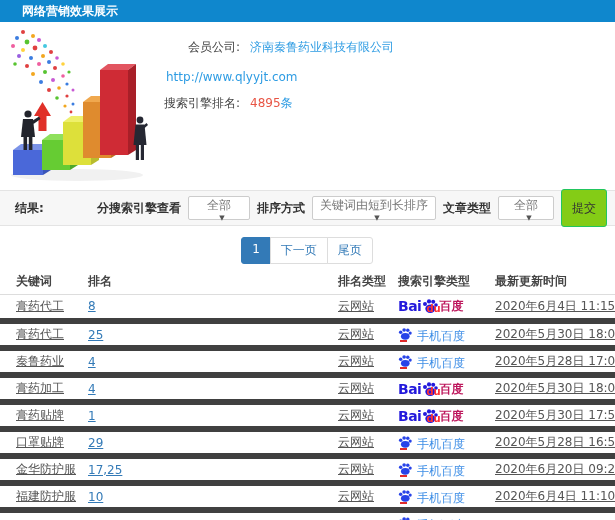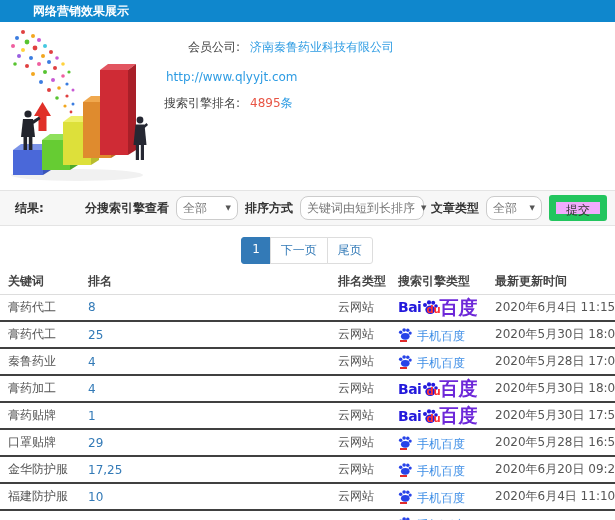--- a/index.html
+++ b/index.html
@@ -4,72 +4,72 @@
 <style>
   * { box-sizing: border-box; }
   html,body { margin:0; padding:0; }
   body {
     width:615px; height:520px; overflow:hidden; background:#fff;
     font-family:"DejaVu Sans","Liberation Sans",sans-serif;
     font-size:12px; color:#555;
   }
   
   .header-bar { height:22px; background:#0f87cd; color:#fff; line-height:22px;
-    padding-left:33px; font-weight:700; font-size:12px; }
+    padding-left:22px; font-weight:700; font-size:12px; }
   
   .info { position:relative; height:164px; background:#fff; }
   .illus { position:absolute; left:5px; top:6px; }
   .fields { position:absolute; left:156px; top:6px; }
   .field { display:flex; align-items:flex-end; height:28px; }
   .f-label { width:84px; text-align:right; color:#444; }
   .f-value { margin-left:10px; }
   .lnk { color:#2e9ce3; cursor:pointer; text-decoration:none; }
   .plain { color:#555; }
   .cnt-num { color:#e85545; }
   .cnt-unit { color:#2e9ce3; }
   
   .results { margin-top:4px; height:36px; background:#f7f7f7;
     border-top:1px solid #e4e4e4; border-bottom:1px solid #e4e4e4;
     display:flex; align-items:center; }
   .res-label { margin-left:15px; font-weight:700; color:#333; }
   .controls { margin-left:auto; display:flex; align-items:center; gap:7px; padding-right:8px; }
   .ctl-label { font-weight:700; color:#333; white-space:nowrap;text-align:right; }
   .sel { display:flex; align-items:center; justify-content:space-between;
-    border:1px solid #ccc; border-radius:8px; background:#fff; height:24px;
-    padding:0 6px; color:#777; cursor:pointer; white-space:nowrap; }
+    border:1px solid #ccc; border-radius:2px; background:#fff; height:24px;
+    padding:0 6px; color:#777; cursor:pointer; white-space:nowrap;flex-direction:column; }
   .sel .car { font-size:7px; color:#555; margin-left:6px; }
   .sel-engine { width:62px; } .sel-sort { width:124px; } .sel-article { width:56px; }
-  .btn-submit { border:7px solid #22c55e; border-radius:3px; background:#f0abfc; height:26px;
+  .btn-submit { border:1px solid #22c55e; border-radius:3px; background:#84cc16; height:38px;
     padding:0 10px; color:#333; font-size:12px; cursor:pointer;
     font-family:"DejaVu Sans","Liberation Sans",sans-serif; }
   
   .pager { display:flex; justify-content:center; margin-top:11px; }
   .pg { border:1px solid #ddd; background:#fff; color:#337ab7; padding:4px 10px;
     margin-left:-1px; cursor:pointer; }
   .pg.first { border-radius:3px 0 0 3px; }
   .pg.last { border-radius:0 3px 3px 0; }
   .pg.active { background:#337ab7; border-color:#337ab7; color:#fff; }
   
   .tbl-wrap { margin-top:6px; }
   table { width:615px; border-collapse:collapse; table-layout:fixed; font-size:12px; }
   th { text-align:left; font-weight:700; color:#444; height:24px;
     border-bottom:1px solid #ddd; padding:0 0 0 3px; }
-  td { height:27px; border-bottom:2px solid #404040; padding:0 0 0 3px;
-    vertical-align:middle; overflow:hidden; white-space:nowrap; }
-  th:first-child, td:first-child { padding-left:8px; }
+  td { height:27px; border-bottom:6px solid #404040; padding:0 0 0 3px;
+    vertical-align:middle; overflow:hidden; white-space:nowrap;text-decoration:underline; }
+  th:first-child, td:first-child { padding-left:16px; }
   .c-kw { color:#555; }
   .c-rank { color:#337ab7; cursor:pointer; }
   .c-type, .c-date { color:#555; }
   
   .bd-logo { display:inline-flex; align-items:center; font-weight:700; line-height:1; }
   .bd-bai { color:#2319dc; font-size:14px; letter-spacing:-0.5px; }
   .bd-paw { position:relative; display:inline-block; width:16px; height:16px; margin:0 1px; }
   .bd-du { position:absolute; left:4px; top:6px; font-style:normal; font-weight:700;
     font-size:10px; color:#ff3333; }
-  .bd-cn { color:#6d28d9; font-size:19px; }
+  .bd-cn { color:#be185d; font-size:12px; }
   
   .mb-logo { display:inline-flex; align-items:flex-end; gap:5px; color:#3e8ee6; line-height:1; }
   .mb-icon { position:relative; width:14px; height:15px; }
   .mb-bar { position:absolute; left:2px; bottom:0; width:7px; height:2px; background:#e02b2b; }
 </style>
 </head>
 <body>
 
 <div class="header-bar">
   <span>网络营销效果展示</span>

